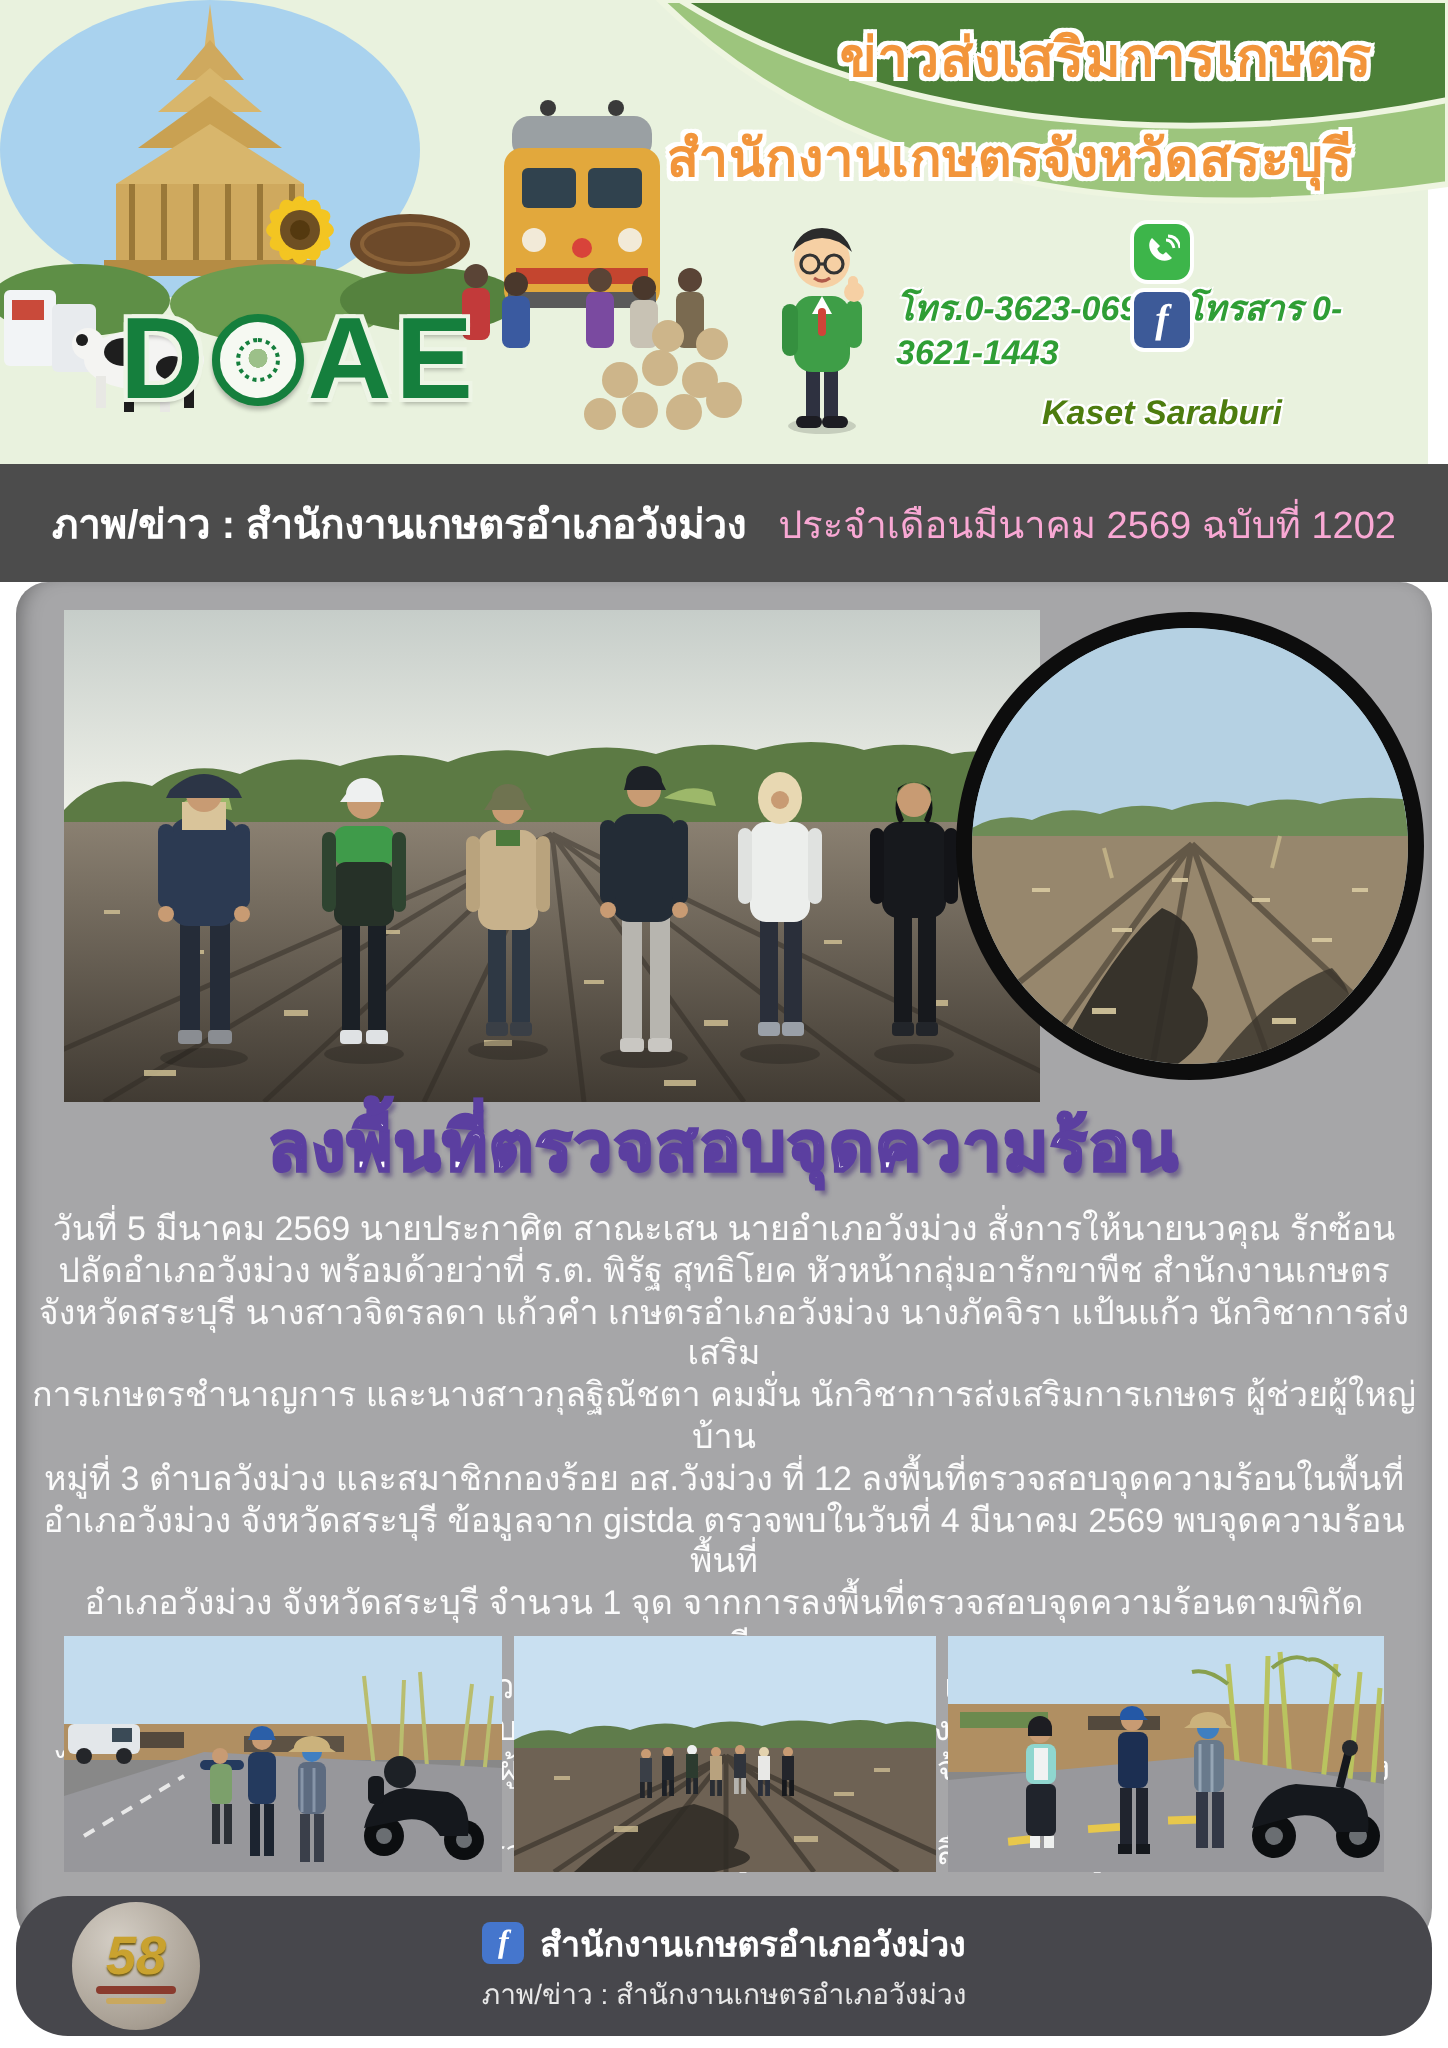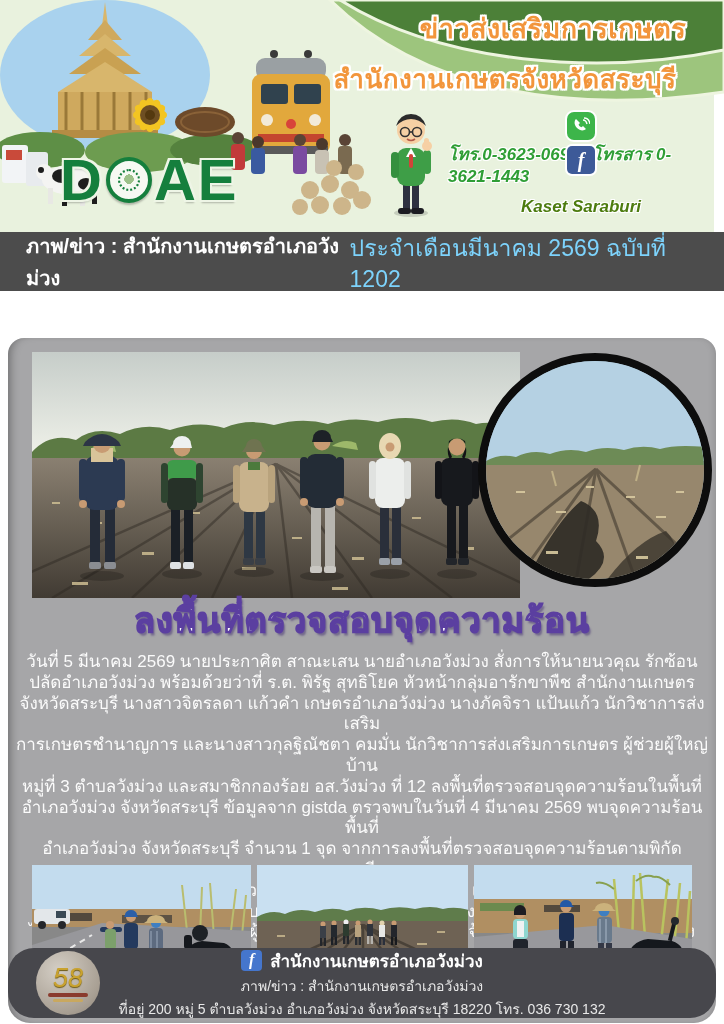--- a/index.html
+++ b/index.html
@@ -34,44 +34,44 @@
   .doae span { font-size:58px; font-weight:bold; color:#157f3d; letter-spacing:2px;
     text-shadow:-2px -2px 0 #eef5e6,2px -2px 0 #eef5e6,-2px 2px 0 #eef5e6,2px 2px 0 #eef5e6,0 3px 2px rgba(0,0,0,.25); }
   .doae-emblem { width:46px; height:46px; border-radius:50%; background:#f6f9f2; border:4px solid #157f3d;
     margin:0 2px; display:flex; align-items:center; justify-content:center; box-shadow:0 2px 2px rgba(0,0,0,.25); }
   .doae-emblem i { display:block; width:22px; height:22px; border-radius:50%; border:2px dotted #157f3d; background:radial-gradient(circle at 50% 45%, #9cc089 0 35%, transparent 36%); }
 
   
   .title-bar { position:absolute; left:0; top:232px; width:724px; height:59px; background:#4c4c4c;
     display:flex; align-items:center; justify-content:space-between; padding:0 26px; }
   .title-bar .left { color:#fff; font-size:20px; font-weight:bold; }
-  .title-bar .right { color:#7dd3fc; font-size:23px; }
+  .title-bar .right { color:#f9a8d4; font-size:19px; }
 
   
   .card { position:absolute; left:8px; top:291px; width:708px; height:685px; background:#a6a6a8;
     border-radius:16px 16px 22px 22px;
-    box-shadow:inset 8px 0 10px -6px rgba(0,0,0,.35), inset -5px 0 9px -6px rgba(0,0,0,.22);margin-top:47px; }
+    box-shadow:inset 8px 0 10px -6px rgba(0,0,0,.35), inset -5px 0 9px -6px rgba(0,0,0,.22); }
   .main-photo { position:absolute; left:24px; top:14px; width:488px; height:246px; overflow:hidden; background:#777; }
   .inset-circle { position:absolute; left:470px; top:15px; width:234px; height:234px; border-radius:50%;
     border:8px solid #0d0d0d; overflow:hidden; background:#9cb6c6; }
   .headline { position:absolute; left:0; top:255px; width:708px; text-align:center;
     font-size:34px; font-weight:bold; color:#ffffff; letter-spacing:1px;
     -webkit-text-stroke:1.6px #5b3fa0;
     text-shadow:2px 3px 2px rgba(62,42,112,.5); }
   .body-text { position:absolute; left:6px; top:314px; width:696px; text-align:center;
     color:#fbfbfb; font-size:17px; line-height:20.8px; white-space:pre-line; }
   .photo-row { position:absolute; left:24px; top:527px; width:660px; height:118px; display:flex; gap:6px; }
   .photo-row .ph { height:118px; overflow:hidden; background:#888; }
 
   
   .footer { position:absolute; left:8px; top:948px; width:708px; height:70px; background:#47474c; border-radius:26px; }
   .badge58 { position:absolute; left:28px; top:3px; width:64px; height:64px; border-radius:50%;
     background:radial-gradient(circle at 35% 30%, #d4cec5, #a89f93 70%, #8e8478);
     display:flex; flex-direction:column; align-items:center; justify-content:center; overflow:hidden; }
-  .badge58 .num { font-size:27px; font-weight:normal; font-style:italic; color:#c9a22f;
+  .badge58 .num { font-size:27px; font-weight:bold; font-style:italic; color:#c9a22f;
     text-shadow:0 1px 1px #6e5a14; line-height:26px; }
   .badge58 .bar1 { width:40px; height:4px; background:#8a3b2e; border-radius:2px; margin-top:2px; }
   .badge58 .bar2 { width:30px; height:3px; background:#c9a85f; border-radius:2px; margin-top:2px; }
   .footer-center { position:absolute; left:0; top:0; width:708px; height:70px; display:flex;
     flex-direction:column; align-items:center; justify-content:center; gap:1px; }
   .fb-row { display:flex; align-items:center; gap:8px; }
   .fb-row .ic-fb2 { width:21px; height:21px; background:#4576cd; border-radius:4px; color:#fff;
     display:flex; align-items:center; justify-content:center; font-weight:bold; font-size:16px;
     font-family:"Liberation Serif","DejaVu Serif",serif; font-style:italic; }
   .fb-row .name { color:#fff; font-size:17px; font-weight:bold; }
@@ -611,17 +611,16 @@
       <span class="num">58</span>
       <span class="bar1"></span>
       <span class="bar2"></span>
     </div>
     <div class="footer-center">
       <div class="fb-row">
         <span class="ic-fb2">f</span>
         <span class="name">สำนักงานเกษตรอำเภอวังม่วง</span>
       </div>
       <div class="credit">ภาพ/ข่าว : สำนักงานเกษตรอำเภอวังม่วง</div>
-      <div class="address">ที่อยู่ 200 หมู่ 5 ตำบลวังม่วง อำเภอวังม่วง จังหวัดสระบุรี 18220 โทร. 036 730 132</div>
     </div>
   </footer>
 
 </div>
 
 </body></html>

